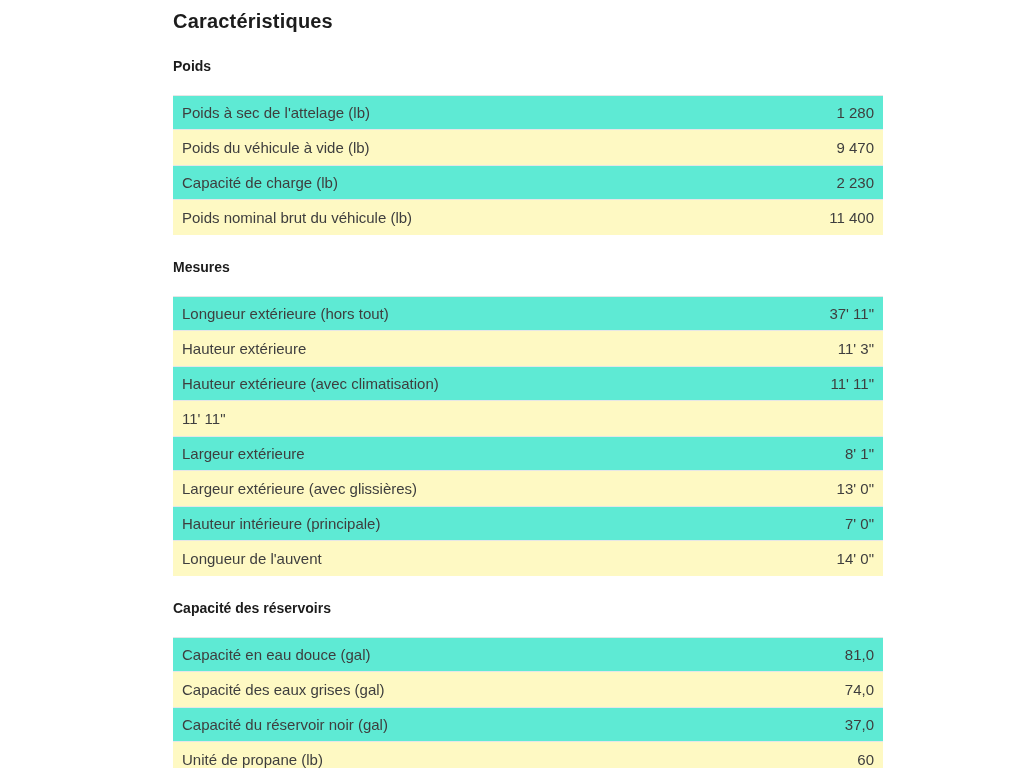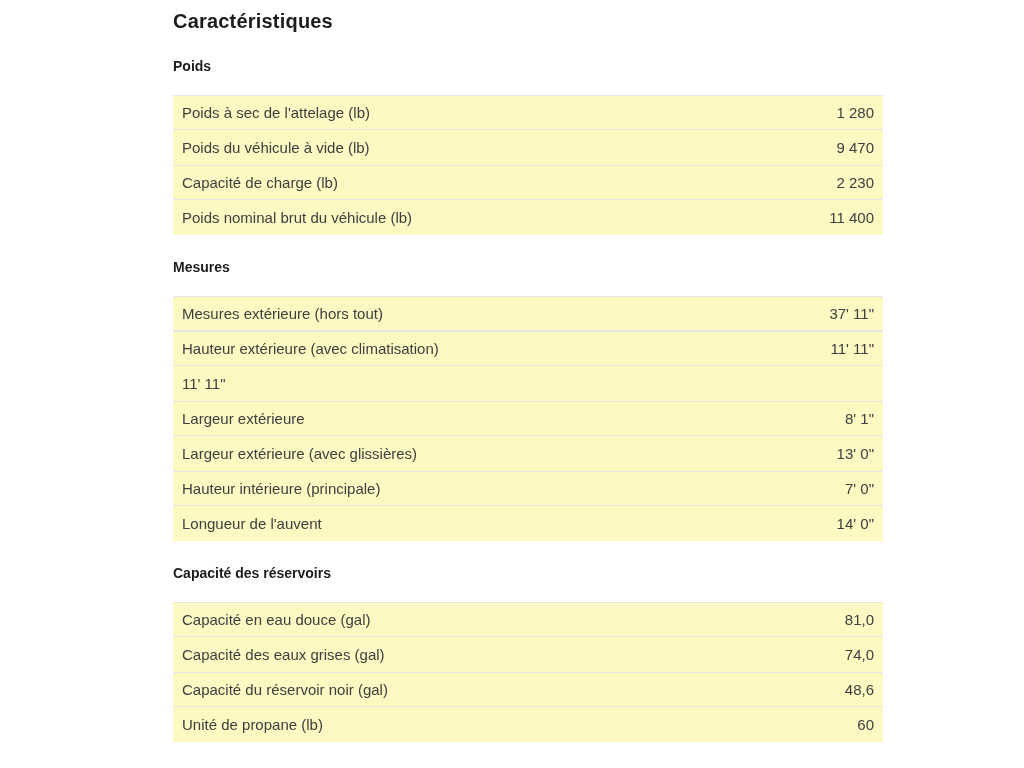--- a/index.html
+++ b/index.html
@@ -42,21 +42,21 @@
     height: 35px;
     display: flex;
     justify-content: space-between;
     align-items: center;
     padding: 0 9px;
     font-size: 15px;
     color: #3e3e3e;
     background: #fef9c3;
   }
   .spec-row.shaded {
-    background: #fef9c3;
+    background: #5eead4;
     border-top: 1px solid #e6e6e6;
     border-bottom: 1px solid #e6e6e6;
   }
   .spec-label {
     text-align: left;
     white-space: nowrap;
   }
   .spec-value {
     text-align: left;
     white-space: nowrap;
@@ -86,22 +86,26 @@
       </div>
       <div class="spec-row">
         <span class="spec-label">Poids nominal brut du véhicule (lb)</span>
         <span class="spec-value">11 400</span>
       </div>
     </div>
 
     <h2 class="section-heading">Mesures</h2>
     <div class="spec-table">
       <div class="spec-row shaded">
-        <span class="spec-label">Mesures extérieure (hors tout)</span>
+        <span class="spec-label">Longueur extérieure (hors tout)</span>
         <span class="spec-value">37' 11"</span>
+      </div>
+      <div class="spec-row">
+        <span class="spec-label">Hauteur extérieure</span>
+        <span class="spec-value">11' 3"</span>
       </div>
       <div class="spec-row shaded">
         <span class="spec-label">Hauteur extérieure (avec climatisation)</span>
         <span class="spec-value">11' 11"</span>
       </div>
       <div class="spec-row">
         <span class="spec-value">11' 11"</span>
       </div>
       <div class="spec-row shaded">
         <span class="spec-label">Largeur extérieure</span>
@@ -126,21 +130,21 @@
       <div class="spec-row shaded">
         <span class="spec-label">Capacité en eau douce (gal)</span>
         <span class="spec-value">81,0</span>
       </div>
       <div class="spec-row">
         <span class="spec-label">Capacité des eaux grises (gal)</span>
         <span class="spec-value">74,0</span>
       </div>
       <div class="spec-row shaded">
         <span class="spec-label">Capacité du réservoir noir (gal)</span>
-        <span class="spec-value">48,6</span>
+        <span class="spec-value">37,0</span>
       </div>
       <div class="spec-row">
         <span class="spec-label">Unité de propane (lb)</span>
         <span class="spec-value">60</span>
       </div>
     </div>
 
   </div>
 </div>
 

